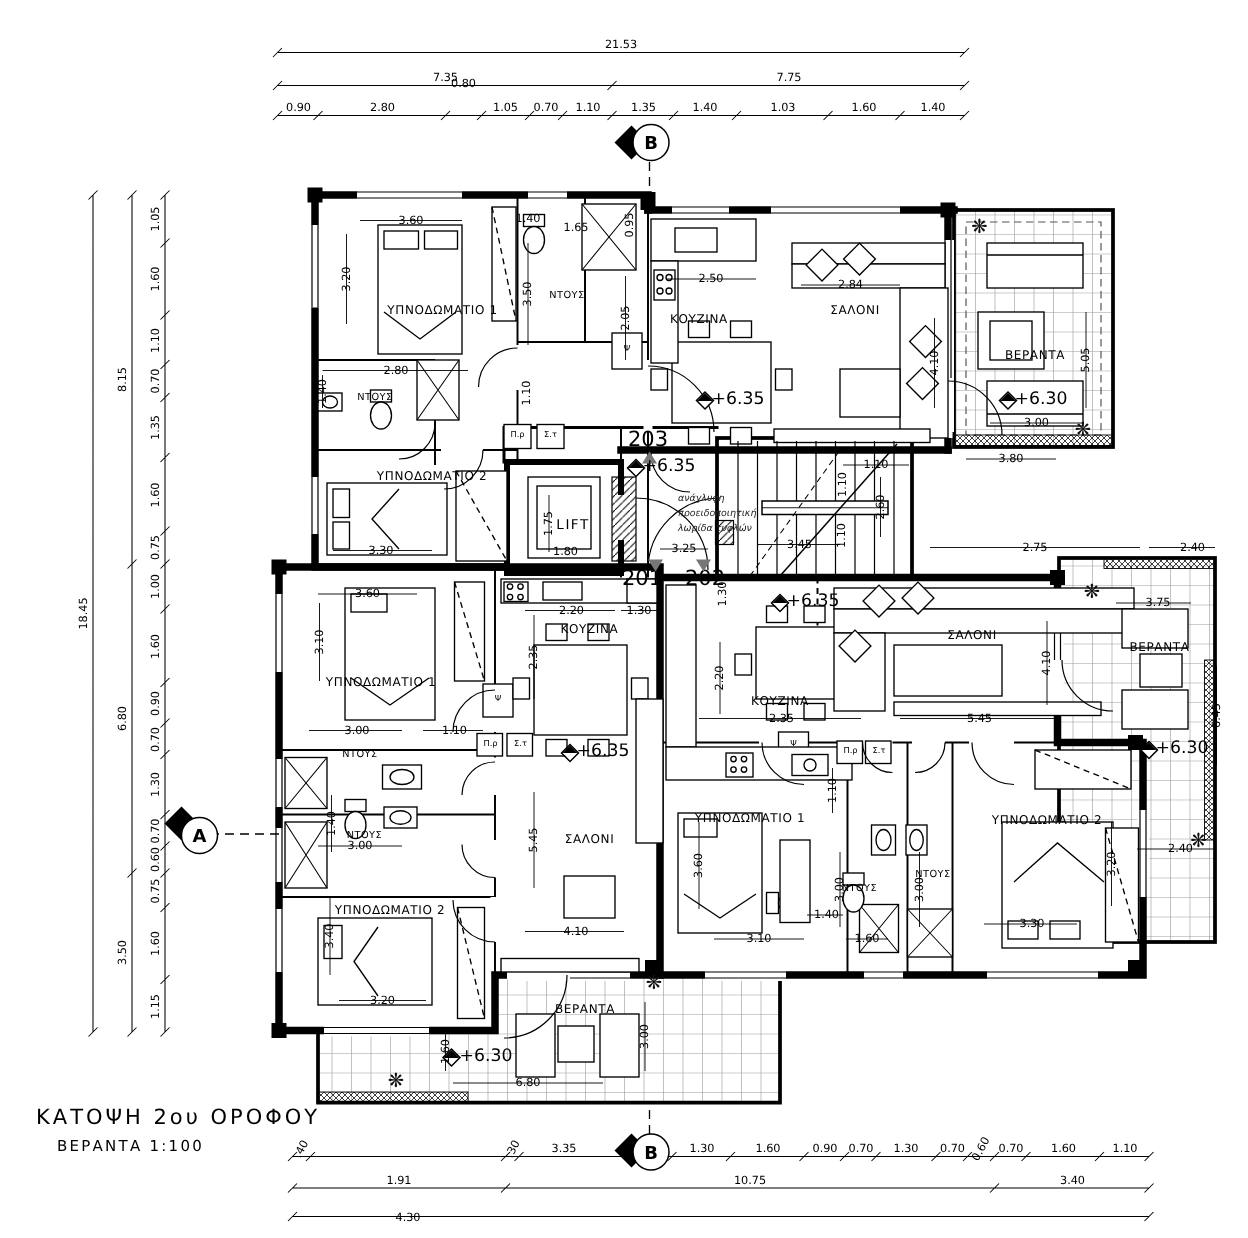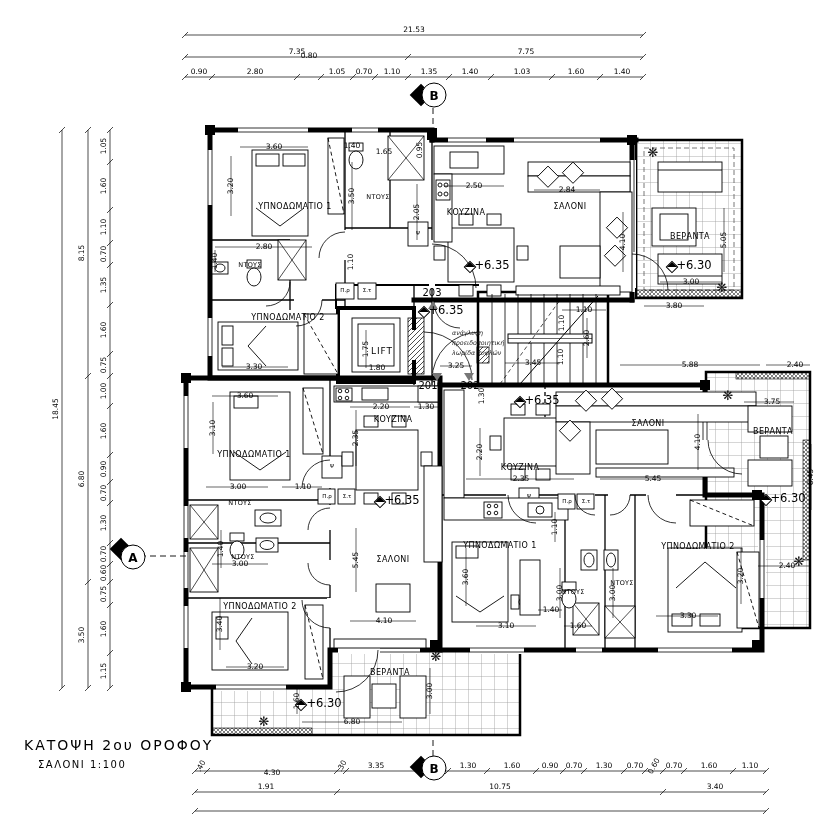--- a/index.html
+++ b/index.html
@@ -5,21 +5,21 @@
   html,body{margin:0;padding:0;background:#fff}
   #stage{position:relative;width:832px;height:825px;background:#fff;
          font-family:"DejaVu Sans",sans-serif;color:#000;overflow:hidden}
   #plan{position:absolute;left:0;top:0}
   .L{position:absolute;transform:translate(-50%,-50%);white-space:nowrap;line-height:1}
   .d{font-size:7.5px}
   .v{transform:translate(-50%,-50%) rotate(-90deg)}
   .rot{transform:translate(-50%,-50%) rotate(-62deg)}
   .room{font-size:8px;letter-spacing:.4px}
   .sm{font-size:6.5px;letter-spacing:.3px}
-  .apt{font-size:10px}
+  .apt{font-size:14px}
   .lvl{font-size:11.5px}
   .lift{font-size:9px;letter-spacing:1px}
   .tiny{font-size:5.5px}
   .note{font-size:6.3px;font-style:italic;transform:translate(0,-50%);color:#222}
   .title1{font-size:14px;letter-spacing:2px;transform:none}
   .title2{font-size:10px;letter-spacing:1.5px;transform:none}
   .plant{font-size:13px;color:#111}
   .dia{position:absolute;width:7px;height:7px;border:1px solid #000;
        background:linear-gradient(135deg,#000 50%,#fff 50%);
        transform:translate(-50%,-50%) rotate(45deg)}
@@ -492,21 +492,21 @@
     M231 156V216M352 162V230M417 184V240M623 212V272M724 208V272M215 250V272M366 330V368M587 318V358
     M356 410V466M356 528V592M213 402V454M220 598V650M221 530V568M480 428V476M466 548V606M560 568V618
     M613 568V618M741 548V604M811 444V510M698 414V470M430 668V714M297 688V714M555 512V542"></path>
 
   <g id="rails" style="stroke:#000;stroke-width:.7;fill:none">
         <path d="M185 35H643M182 38L188 32M640 38L646 32M185 57H643M182 60L188 54M405 60L411 54M640 60L646 54M185 77H643M182 80L188 74M209 80L215 74M294 80L300 74M318 80L324 74M350 80L356 74M372 80L378 74M405 80L411 74M446 80L452 74M488 80L494 74M549 80L555 74M597 80L603 74M640 80L646 74M62 130V688M59 133L65 127M59 691L65 685M88 130V688M85 133L91 127M85 379L91 373M85 585L91 579M85 691L91 685M110 130V688M107 133L113 127M107 165L113 159M107 213L113 207M107 246L113 240M107 268L113 262M107 308L113 302M107 357L113 351M107 379L113 373M107 409L113 403M107 458L113 452M107 485L113 479M107 506L113 500M107 546L113 540M107 567L113 561M107 585L113 579M107 608L113 602M107 656L113 650M107 691L113 685M195 771H766M192 774L198 768M204 774L210 768M334 774L340 768M343 774L349 768M445 774L451 768M484 774L490 768M533 774L539 768M560 774L566 768M581 774L587 768M621 774L627 768M642 774L648 768M660 774L666 768M681 774L687 768M730 774L736 768M763 774L769 768M195 792H766M192 795L198 789M334 795L340 789M660 795L666 789M763 795L769 789M195 811H766M192 814L198 808M763 814L769 808"></path>
       </g>
 </svg>
 
 <span class="L title1" style="left:24px;top:738px">ΚΑΤΟΨΗ 2ου ΟΡΟΦΟΥ</span>
-<span class="L title2" style="left:38px;top:760px">ΣΑΛΟΝΙ   1:100</span>
+<span class="L title2" style="left:38px;top:760px">ΒΕΡΑΝΤΑ   1:100</span>
 
 <span class="secd" style="left:421px;top:95px"></span>
 <span class="sec" style="left:434px;top:95px">B</span>
 <span class="secd" style="left:421px;top:767px"></span>
 <span class="sec" style="left:434px;top:768px">B</span>
 <span class="secd" style="left:121px;top:549px"></span>
 <span class="sec" style="left:133px;top:557px">A</span>
 
 <span class="L apt" style="left:432px;top:293px">203</span>
 <span class="L apt" style="left:428px;top:386px">201</span>
@@ -608,21 +608,21 @@
 <span class="L d v" style="left:104px;top:469px">0.90</span>
 <span class="L d v" style="left:104px;top:493px">0.70</span>
 <span class="L d v" style="left:104px;top:523px">1.30</span>
 <span class="L d v" style="left:104px;top:554px">0.70</span>
 <span class="L d v" style="left:104px;top:573px">0.60</span>
 <span class="L d v" style="left:104px;top:594px">0.75</span>
 <span class="L d v" style="left:104px;top:629px">1.60</span>
 <span class="L d v" style="left:104px;top:671px">1.15</span>
 
 <span class="L d rot" style="left:201px;top:766px">.40</span>
-<span class="L d" style="left:272px;top:773px">4.30</span>
+<span class="L d" style="left:272px;top:812px">4.30</span>
 <span class="L d rot" style="left:342px;top:766px">.30</span>
 <span class="L d" style="left:376px;top:766px">3.35</span>
 <span class="L d" style="left:468px;top:766px">1.30</span>
 <span class="L d" style="left:512px;top:766px">1.60</span>
 <span class="L d" style="left:550px;top:766px">0.90</span>
 <span class="L d" style="left:574px;top:766px">0.70</span>
 <span class="L d" style="left:604px;top:766px">1.30</span>
 <span class="L d" style="left:635px;top:766px">0.70</span>
 <span class="L d rot" style="left:654px;top:766px">0.60</span>
 <span class="L d" style="left:674px;top:766px">0.70</span>
@@ -651,21 +651,21 @@
 <span class="L d" style="left:674px;top:306px">3.80</span>
 <span class="L d" style="left:254px;top:367px">3.30</span>
 <span class="L d v" style="left:366px;top:349px">1.75</span>
 <span class="L d" style="left:377px;top:368px">1.80</span>
 <span class="L d" style="left:456px;top:366px">3.25</span>
 <span class="L d" style="left:533px;top:363px">3.45</span>
 <span class="L d" style="left:584px;top:310px">1.10</span>
 <span class="L d v" style="left:587px;top:338px">2.60</span>
 <span class="L d v" style="left:562px;top:323px">1.10</span>
 <span class="L d v" style="left:561px;top:357px">1.10</span>
-<span class="L d" style="left:690px;top:365px">5.88</span>
+<span class="L d" style="left:690px;top:365px">2.75</span>
 <span class="L d" style="left:795px;top:365px">2.40</span>
 <span class="L d" style="left:245px;top:396px">3.60</span>
 <span class="L d v" style="left:213px;top:428px">3.10</span>
 <span class="L d" style="left:381px;top:407px">2.20</span>
 <span class="L d" style="left:426px;top:407px">1.30</span>
 <span class="L d v" style="left:356px;top:438px">2.35</span>
 <span class="L d" style="left:238px;top:487px">3.00</span>
 <span class="L d" style="left:303px;top:487px">1.10</span>
 <span class="L d v" style="left:221px;top:549px">1.40</span>
 <span class="L d" style="left:240px;top:564px">3.00</span>

